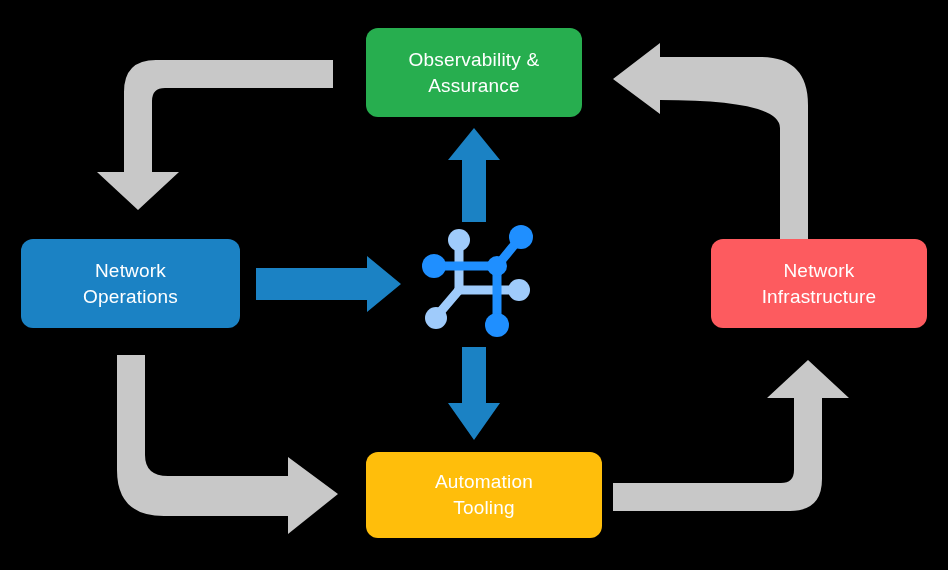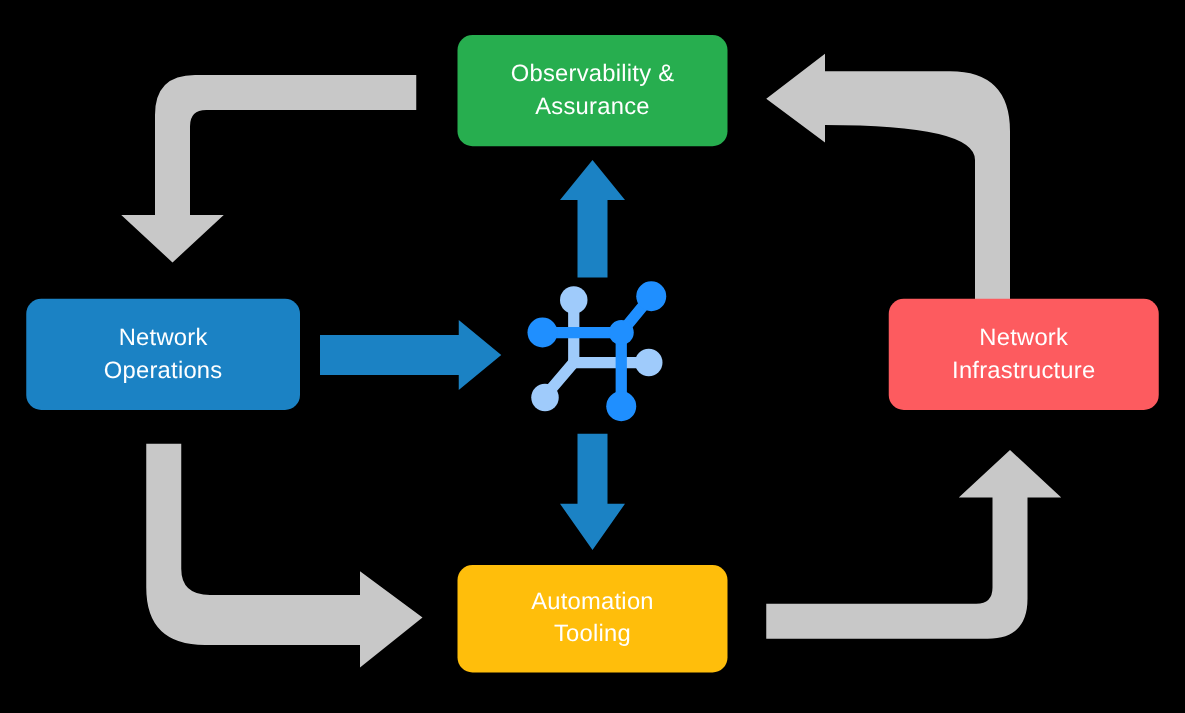--- a/index.html
+++ b/index.html
@@ -62,21 +62,21 @@
   #box-network-infrastructure {
     left: 711px;
     top: 239px;
     width: 216px;
     height: 89px;
     background: #fd5b5f;
   }
   #box-automation-tooling {
     left: 366px;
     top: 452px;
-    width: 216px;
+    width: 236px;
     height: 86px;
     background: #ffbe0b;
   }
 </style>
 </head>
 <body>
 
 <div id="diagram">
 
   <svg class="svg-layer" viewBox="0 0 948 570" xmlns="http://www.w3.org/2000/svg">

